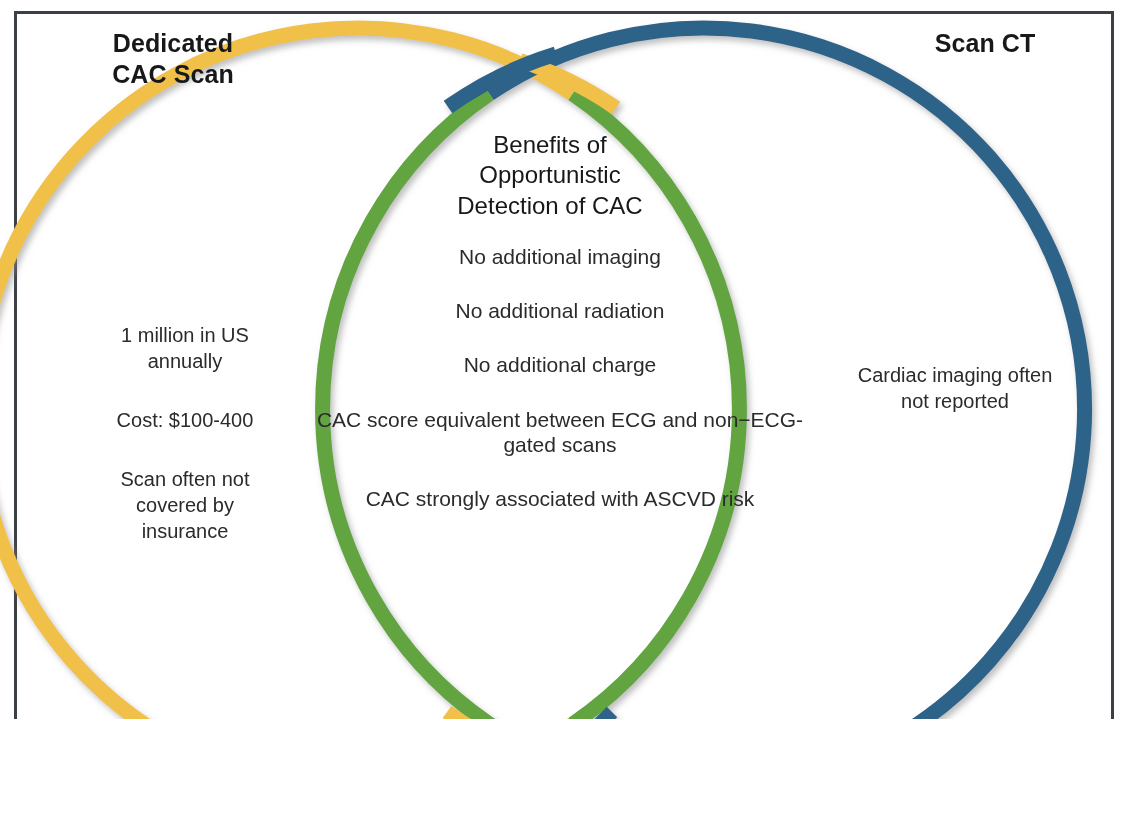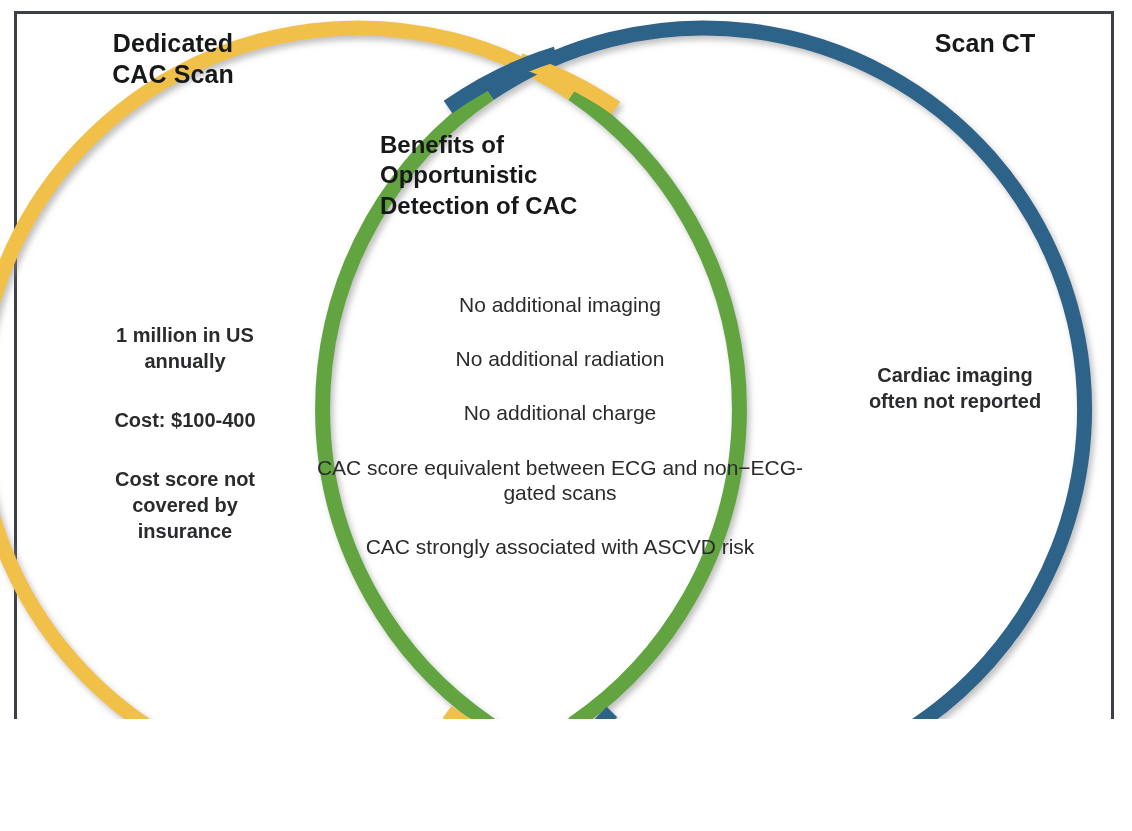--- a/index.html
+++ b/index.html
@@ -55,49 +55,48 @@
     letter-spacing: 0.1px;
   }
   #title-left  { left: 38px;  top: 28px;  width: 270px; }
   #title-right { left: 860px; top: 28px;  width: 250px; }
 
   #center-title {
     position: absolute;
     left: 380px;
     top: 130px;
     width: 340px;
+    text-align: center;
     font-size: 24px;
-    font-weight: 700;
+    font-weight: 400;
     color: #17181a;
     line-height: 1.27;
   }
 
   #center-list {
     position: absolute;
     left: 300px;
     top: 244px;
     width: 520px;
     text-align: center;
     color: #2a2b2d;
     font-size: 21px;
     line-height: 1.2;
-    margin-top: 48px;
   }
   #center-list .item {
     margin: 0 0 29px 0;
   }
   #center-list .item:last-child { margin-bottom: 0; }
 
   .side-list {
     position: absolute;
     text-align: center;
     color: #2a2b2d;
     font-size: 20px;
     line-height: 1.3;
-    font-weight: bold;
   }
   .side-list .item { margin: 0 0 33px 0; }
   .side-list .item:last-child { margin-bottom: 0; }
 
   #left-list  { left: 90px;  top: 322px; width: 190px; }
   #right-list { left: 855px; top: 362px; width: 200px; }
 </style>
 </head>
 <body>
 
@@ -150,21 +149,21 @@
       <div class="item">No additional imaging</div>
       <div class="item">No additional radiation</div>
       <div class="item">No additional charge</div>
       <div class="item">CAC score equivalent between ECG and non−ECG-gated scans</div>
       <div class="item">CAC strongly associated with ASCVD risk</div>
     </div>
 
     <div class="side-list" id="left-list">
       <div class="item">1 million in US annually</div>
       <div class="item">Cost: $100-400</div>
-      <div class="item">Cost score not covered by insurance</div>
+      <div class="item">Scan often not covered by insurance</div>
     </div>
 
     <div class="side-list" id="right-list">
       <div class="item">Cardiac imaging often not reported</div>
     </div>
 
   </div>
 </div>
 
 </body></html>

